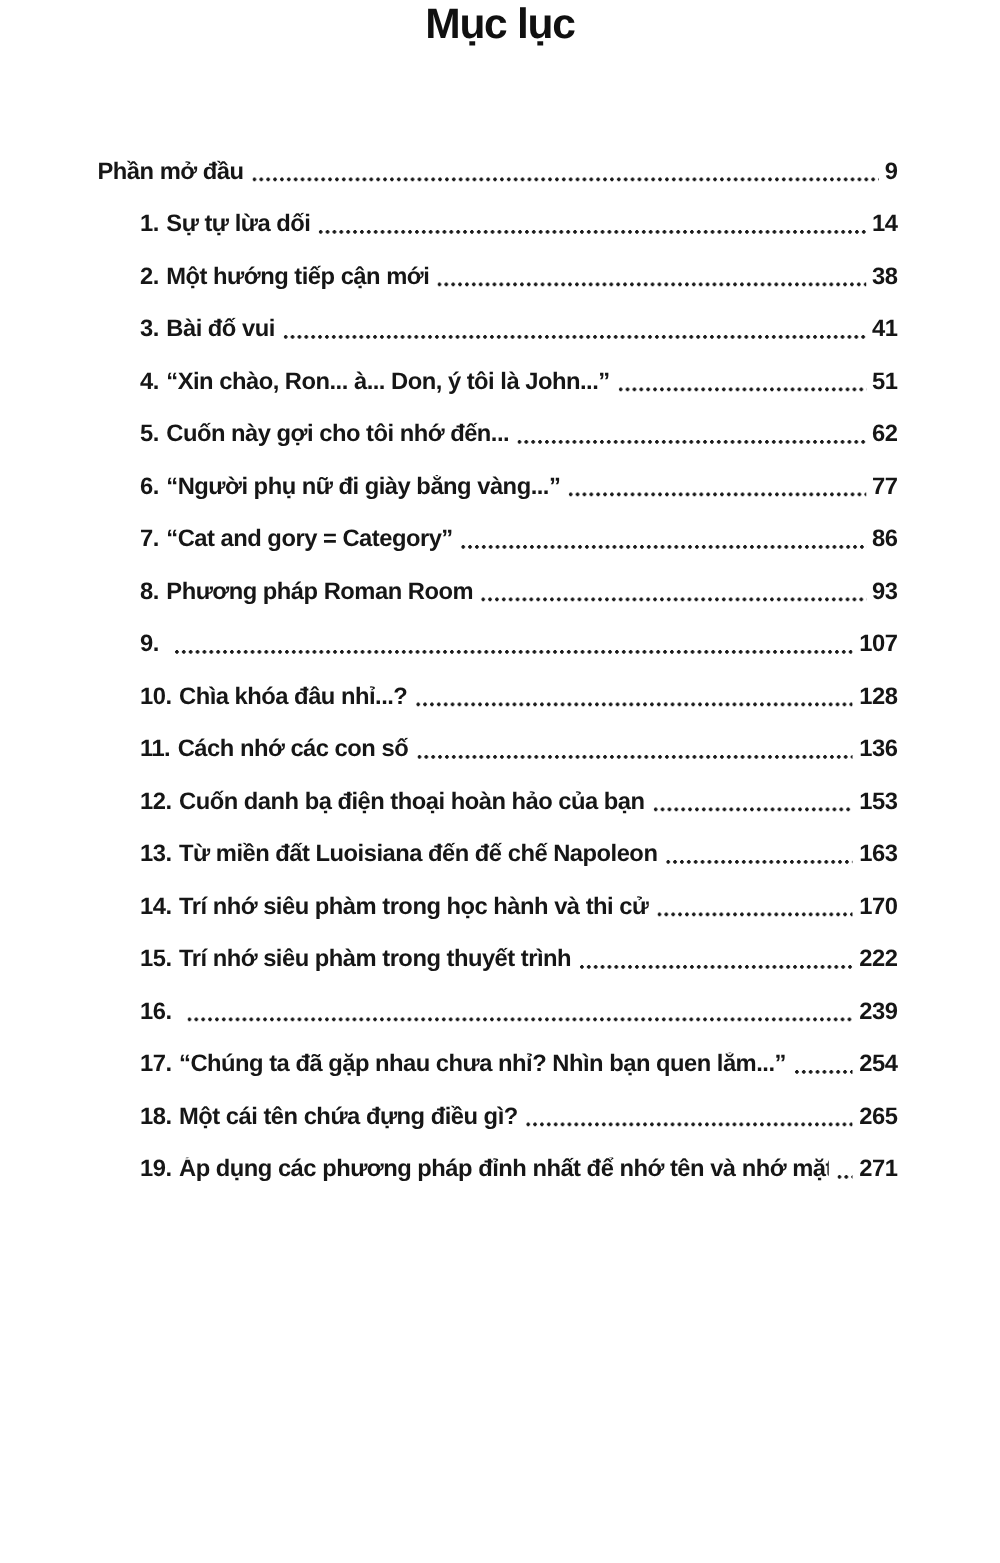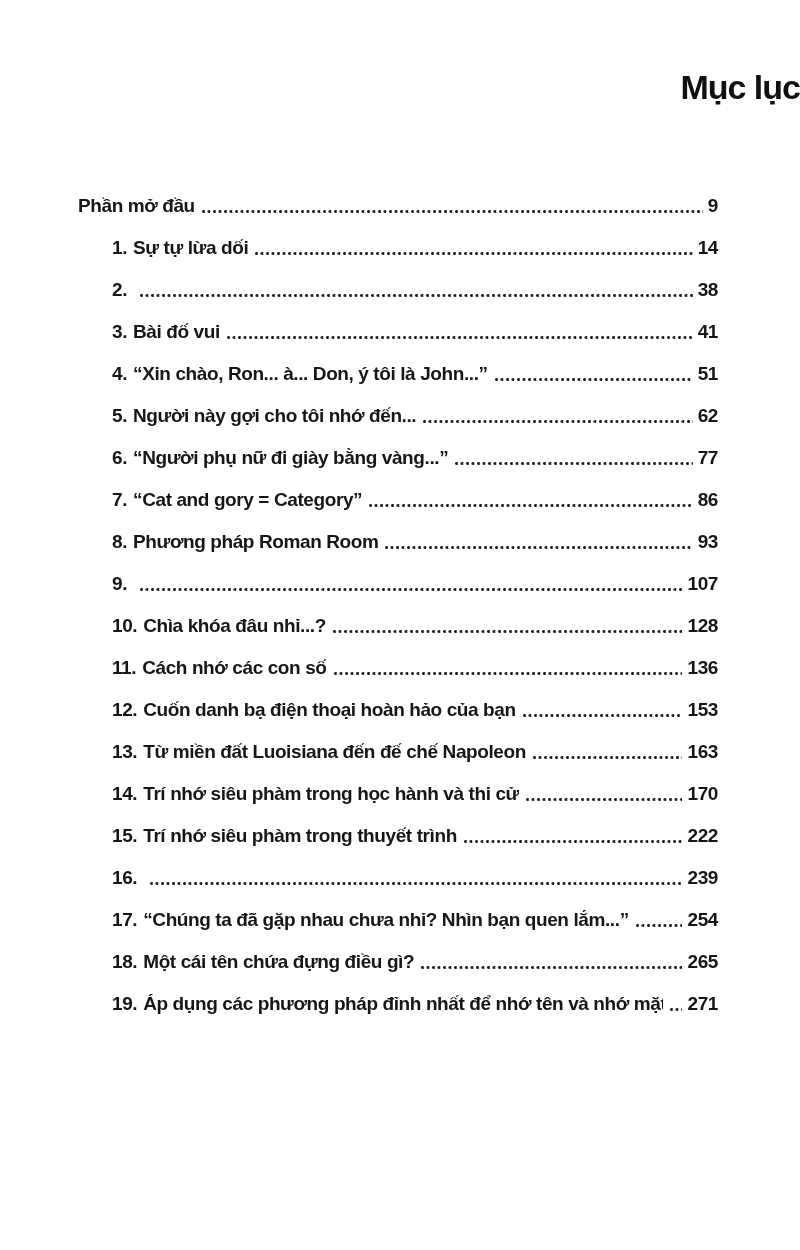--- a/index.html
+++ b/index.html
@@ -11,22 +11,21 @@
     position: relative;
     width: 800px;
     height: 1250px;
     background: #ffffff;
     color: #161616;
     font-family: "Liberation Sans", sans-serif;
     overflow: hidden;
   }
   .title {
     margin: 0;
-    padding-top: 68px;
-    text-align: right;
+    text-align: center;
     font-size: 34px;
     font-weight: 700;
     letter-spacing: -1px;
     color: #101010;
   }
   .toc {
     margin-top: 68px;
     padding: 0 82px 0 78px;
   }
   .toc-row {
@@ -82,41 +81,42 @@
 
     <div class="toc-row indented">
       <span class="entry-num">1.</span>
       <span class="entry-label">Sự tự lừa dối</span>
       <span class="dot-leader"></span>
       <span class="entry-page">14</span>
     </div>
 
     <div class="toc-row indented">
       <span class="entry-num">2.</span>
+      <span class="entry-label">Một hướng tiếp cận mới</span>
       <span class="dot-leader"></span>
       <span class="entry-page">38</span>
     </div>
 
     <div class="toc-row indented">
       <span class="entry-num">3.</span>
       <span class="entry-label">Bài đố vui</span>
       <span class="dot-leader"></span>
       <span class="entry-page">41</span>
     </div>
 
     <div class="toc-row indented">
       <span class="entry-num">4.</span>
       <span class="entry-label">“Xin chào, Ron... à... Don, ý tôi là John...”</span>
       <span class="dot-leader"></span>
       <span class="entry-page">51</span>
     </div>
 
     <div class="toc-row indented">
       <span class="entry-num">5.</span>
-      <span class="entry-label">Người này gợi cho tôi nhớ đến...</span>
+      <span class="entry-label">Cuốn này gợi cho tôi nhớ đến...</span>
       <span class="dot-leader"></span>
       <span class="entry-page">62</span>
     </div>
 
     <div class="toc-row indented">
       <span class="entry-num">6.</span>
       <span class="entry-label">“Người phụ nữ đi giày bằng vàng...”</span>
       <span class="dot-leader"></span>
       <span class="entry-page">77</span>
     </div>

